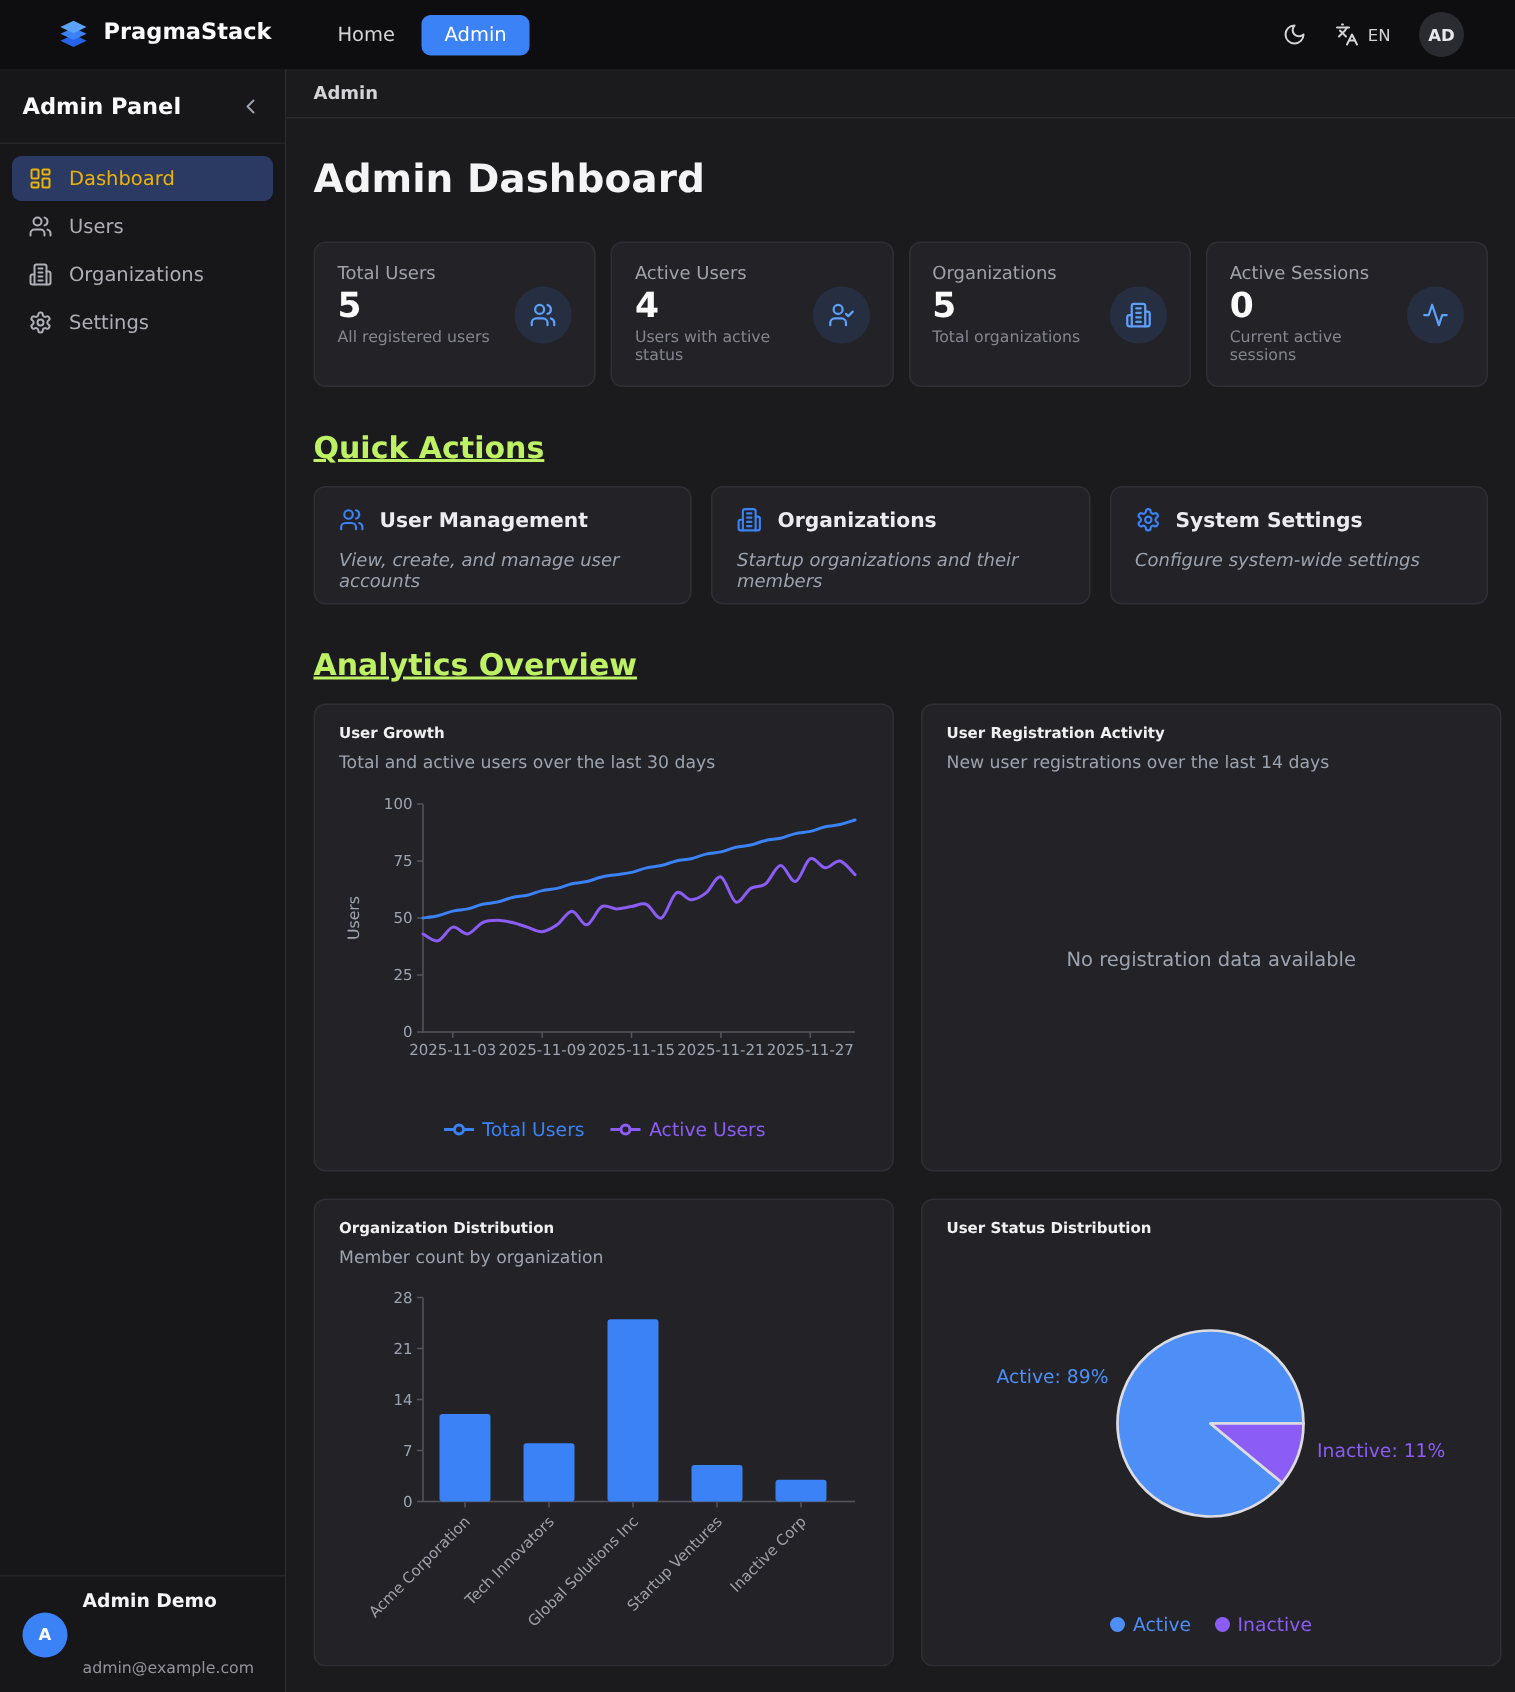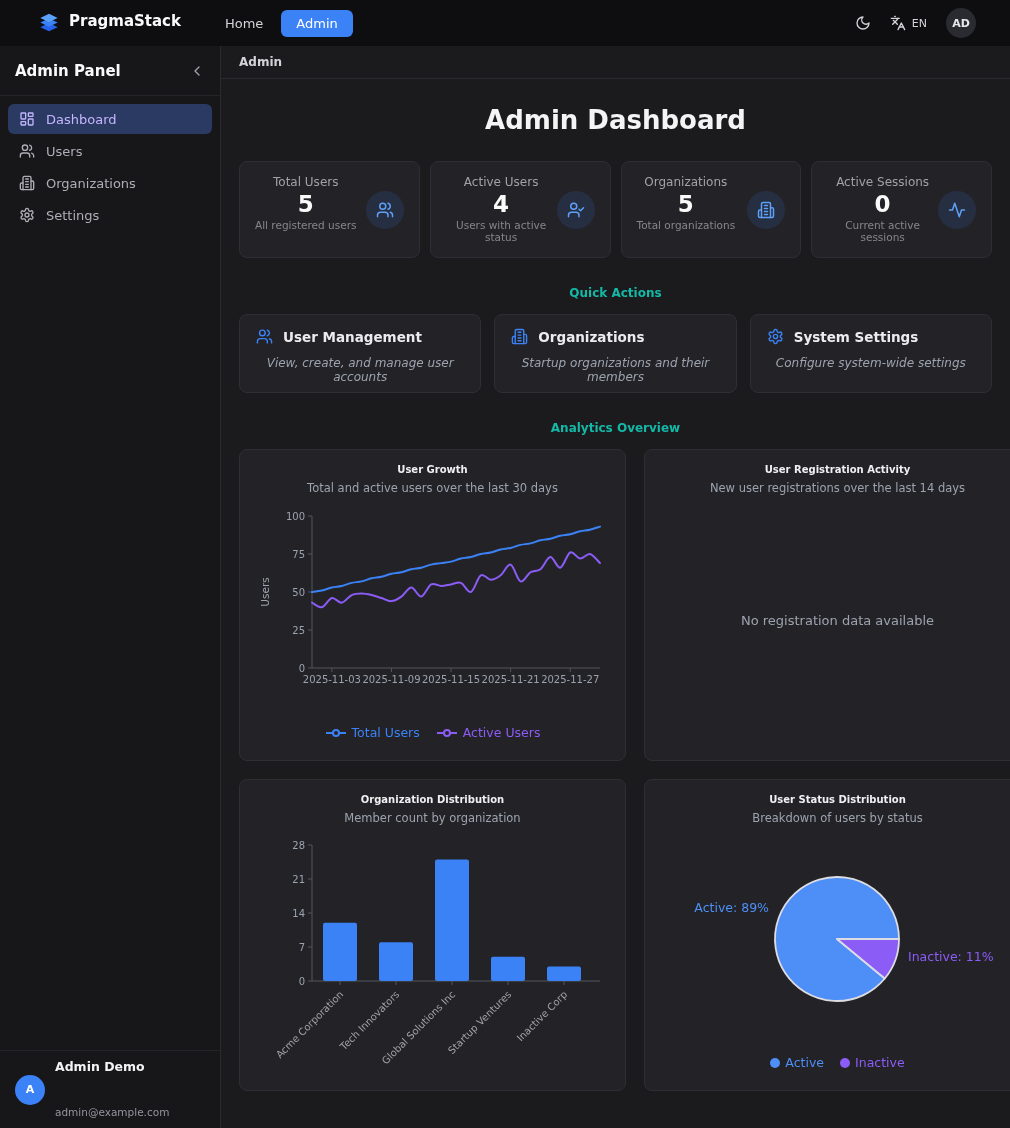--- a/index.html
+++ b/index.html
@@ -24,58 +24,58 @@
   .nav-right { display: flex; align-items: center; gap: 19px; }
   .icon-btn { color: #d4d4d8; display: inline-flex; align-items: center; gap: 6px;
               font-size: 11px; cursor: pointer; }
   .icon-btn .ic { width: 16px; height: 16px; display: inline-flex; }
   .avatar { width: 30px; height: 30px; border-radius: 50%; background: #2a2a31;
             display: flex; align-items: center; justify-content: center;
             font-size: 11px; font-weight: bold; color: #e8e8ec; cursor: pointer; }
 
   
   .shell { display: flex; height: 1082px; }
-  aside { width: 221px; background: #17171a; border-right: 1px solid #2a2a2f;
+  aside { width: 191px; background: #17171a; border-right: 1px solid #2a2a2f;
           display: flex; flex-direction: column; }
   .side-head { height: 50px; flex: 0 0 50px; display: flex; align-items: center;
                justify-content: space-between; padding: 0 15px; border-bottom: 1px solid #242429; }
   .side-title { font-size: 15px; font-weight: bold; color: #fafafa; }
   .collapse-btn { width: 16px; height: 16px; color: #9ca3af; display: inline-flex; cursor: pointer; }
   .side-nav { padding: 8px 8px; display: flex; flex-direction: column; gap: 2px; flex: 1; }
   .side-item { display: flex; align-items: center; gap: 11px; padding: 7px 11px;
                border-radius: 6px; color: #aeaeb6; font-size: 13px; cursor: pointer; }
   .side-item .ic { width: 16px; height: 16px; display: inline-flex; }
-  .side-item.active { background: #2b3a63; color: #c4b5fd; }
+  .side-item.active { background: #2b3a63; color: #eab308; }
   .side-foot { border-top: 1px solid #242429; padding: 8px 15px; display: flex;
                align-items: center; gap: 10px; min-height: 47px; }
   .side-foot .avatar { background: #3b82f6; color: #fff; cursor: default; }
   .foot-name { font-size: 12.5px; font-weight: bold; color: #f4f4f5; line-height: 1.3; }
   .foot-email { font-size: 10.5px; color: #94949c; line-height: 1.3; margin-top: 31px; }
 
   
   main { flex: 1; display: flex; flex-direction: column; background: #1b1b1e; overflow: hidden; }
   .breadcrumb-bar { height: 33px; flex: 0 0 33px; display: flex; align-items: center;
                     padding: 0 18px; border-bottom: 1px solid #2a2a2f; }
   .breadcrumb { font-size: 12px; font-weight: 600; color: #d4d4d8; cursor: pointer; }
-  .content { padding: 26px 18px 0; overflow: hidden; text-align: center; }
+  .content { padding: 26px 18px 0; overflow: hidden; }
   .page-title { font-size: 26px; font-weight: bold; color: #f4f4f5; margin: 0; }
   .page-sub { font-size: 13px; color: #9ca3af; margin: 8px 0 0; }
 
   .stats { display: grid; grid-template-columns: repeat(4, 1fr); gap: 10px; margin-top: 26px; }
   .stat-card { background: #232327; border: 1px solid #2e2e34; border-radius: 8px;
                padding: 13px 15px; height: 97px; display: flex; justify-content: space-between; }
   .stat-label { font-size: 12px; color: #a1a1aa; }
   .stat-value { font-size: 23px; font-weight: bold; color: #fafafa; margin-top: 2px; }
   .stat-desc { font-size: 10.5px; color: #85858e; margin-top: 2px; }
   .stat-icon { width: 38px; height: 38px; border-radius: 50%; background: rgba(59,130,246,.13);
                color: #5e9ff8; display: flex; align-items: center; justify-content: center;
                align-self: center; flex: 0 0 38px; }
   .stat-icon .ic { width: 18px; height: 18px; display: inline-flex; }
 
-  .section-h { font-size: 12px; font-weight: bold; color: #14b8a6; margin: 28px 0 14px; }
+  .section-h { font-size: 20px; font-weight: bold; color: #bef264; margin: 28px 0 14px; text-decoration: underline; }
   .actions { display: grid; grid-template-columns: repeat(3, 1fr); gap: 13px; }
   .action-card { background: #232327; border: 1px solid #2e2e34; border-radius: 8px;
                  padding: 13px 16px; height: 79px; cursor: pointer; }
   .action-head { display: flex; align-items: center; gap: 10px; font-size: 13.5px;
                  font-weight: bold; color: #ececf0; }
   .action-head .ic { width: 17px; height: 17px; display: inline-flex; color: #3b82f6; }
   .action-desc { font-size: 12px; color: #9ca3af; margin-top: 11px; font-style: italic; }
 
   .charts { display: grid; grid-template-columns: repeat(2, 1fr); gap: 18px; }
   .chart-card { background: #232327; border: 1px solid #2e2e34; border-radius: 8px;
@@ -418,21 +418,20 @@
                 <text x="256" y="160" text-anchor="end" fill="#a1a1aa" font-size="10" transform="rotate(-45 256 160)">Startup Ventures</text>
                 <rect x="291" y="131.42857142857142" width="34" height="14.571428571428584" rx="2" fill="#3b82f6"></rect>
                 <line x1="308" x2="308" y1="146" y2="150" stroke="#55555e"></line>
                 <text x="312" y="160" text-anchor="end" fill="#a1a1aa" font-size="10" transform="rotate(-45 312 160)">Inactive Corp</text>
               </svg>
             </div>
         </div>
 
         <div class="chart-card">
           <div class="chart-title">User Status Distribution</div>
-          <div class="chart-sub">Breakdown of users by status</div>
           <div class="chart-body" id="pie-chart">
               <svg viewBox="0 0 353 206" width="353" height="206">
                 <path d="M176,103 L223.77182105209894,142.52028736441875 A62,62 0 1 1 238,102.99999999999999 Z" fill="#4d8ef7" stroke="#dcdce2" stroke-width="1.8" stroke-linejoin="round"></path>
                 <path d="M176,103 L238,103 A62,62 0 0 1 223.77182105209894,142.52028736441875 Z" fill="#8b5cf6" stroke="#dcdce2" stroke-width="1.8" stroke-linejoin="round"></path>
                 <text x="108" y="76" text-anchor="end" fill="#4d8ef7" font-size="12.5">Active: 89%</text>
                 <text x="247" y="125" text-anchor="start" fill="#8b5cf6" font-size="12.5">Inactive: 11%</text>
               </svg>
             </div>
           <div class="legend-row" id="pie-legend">
               <span class="legend-item">

